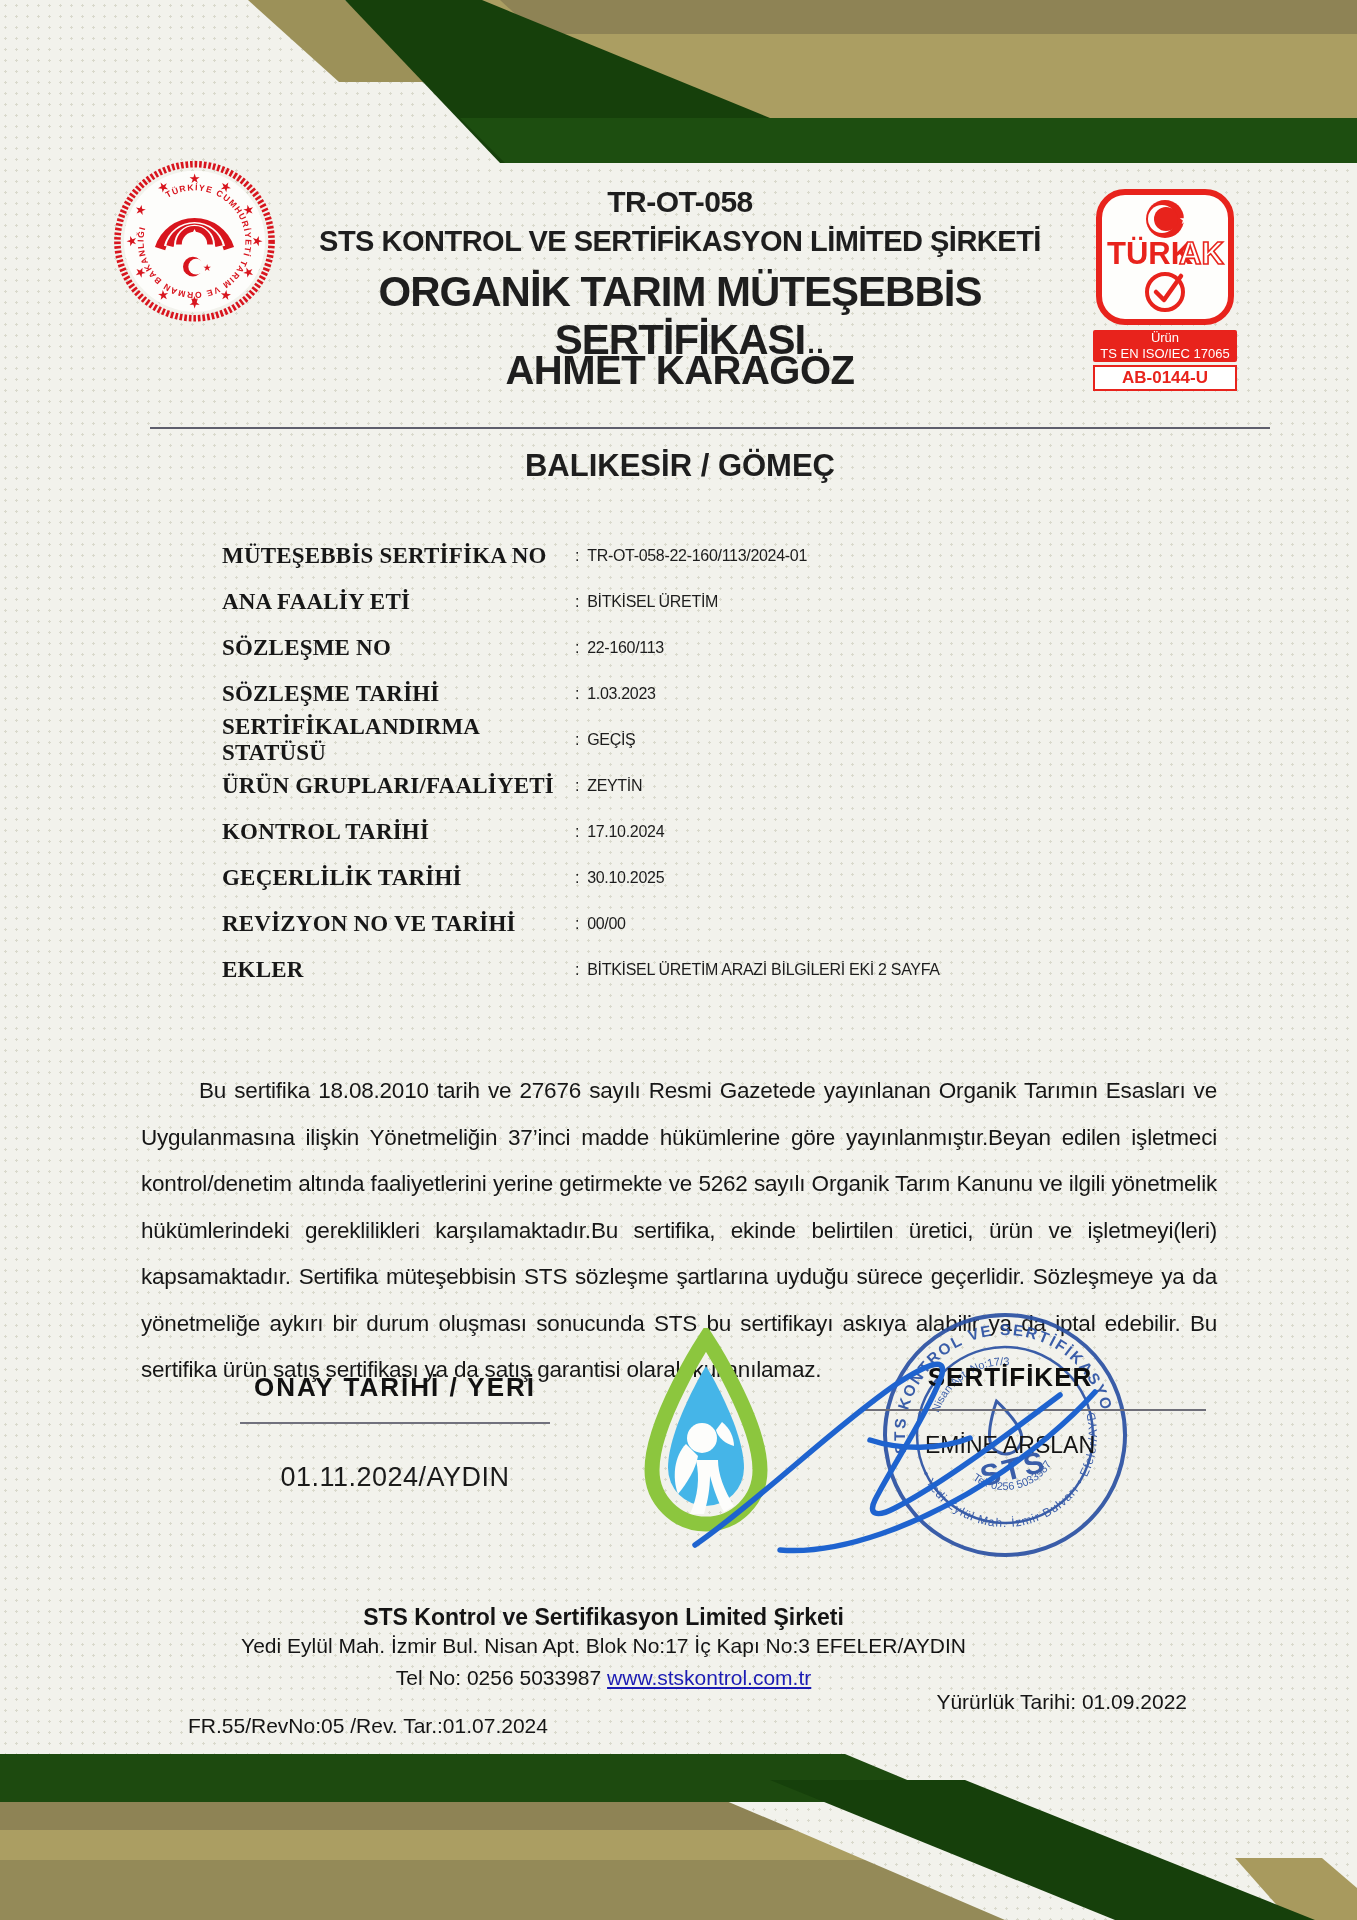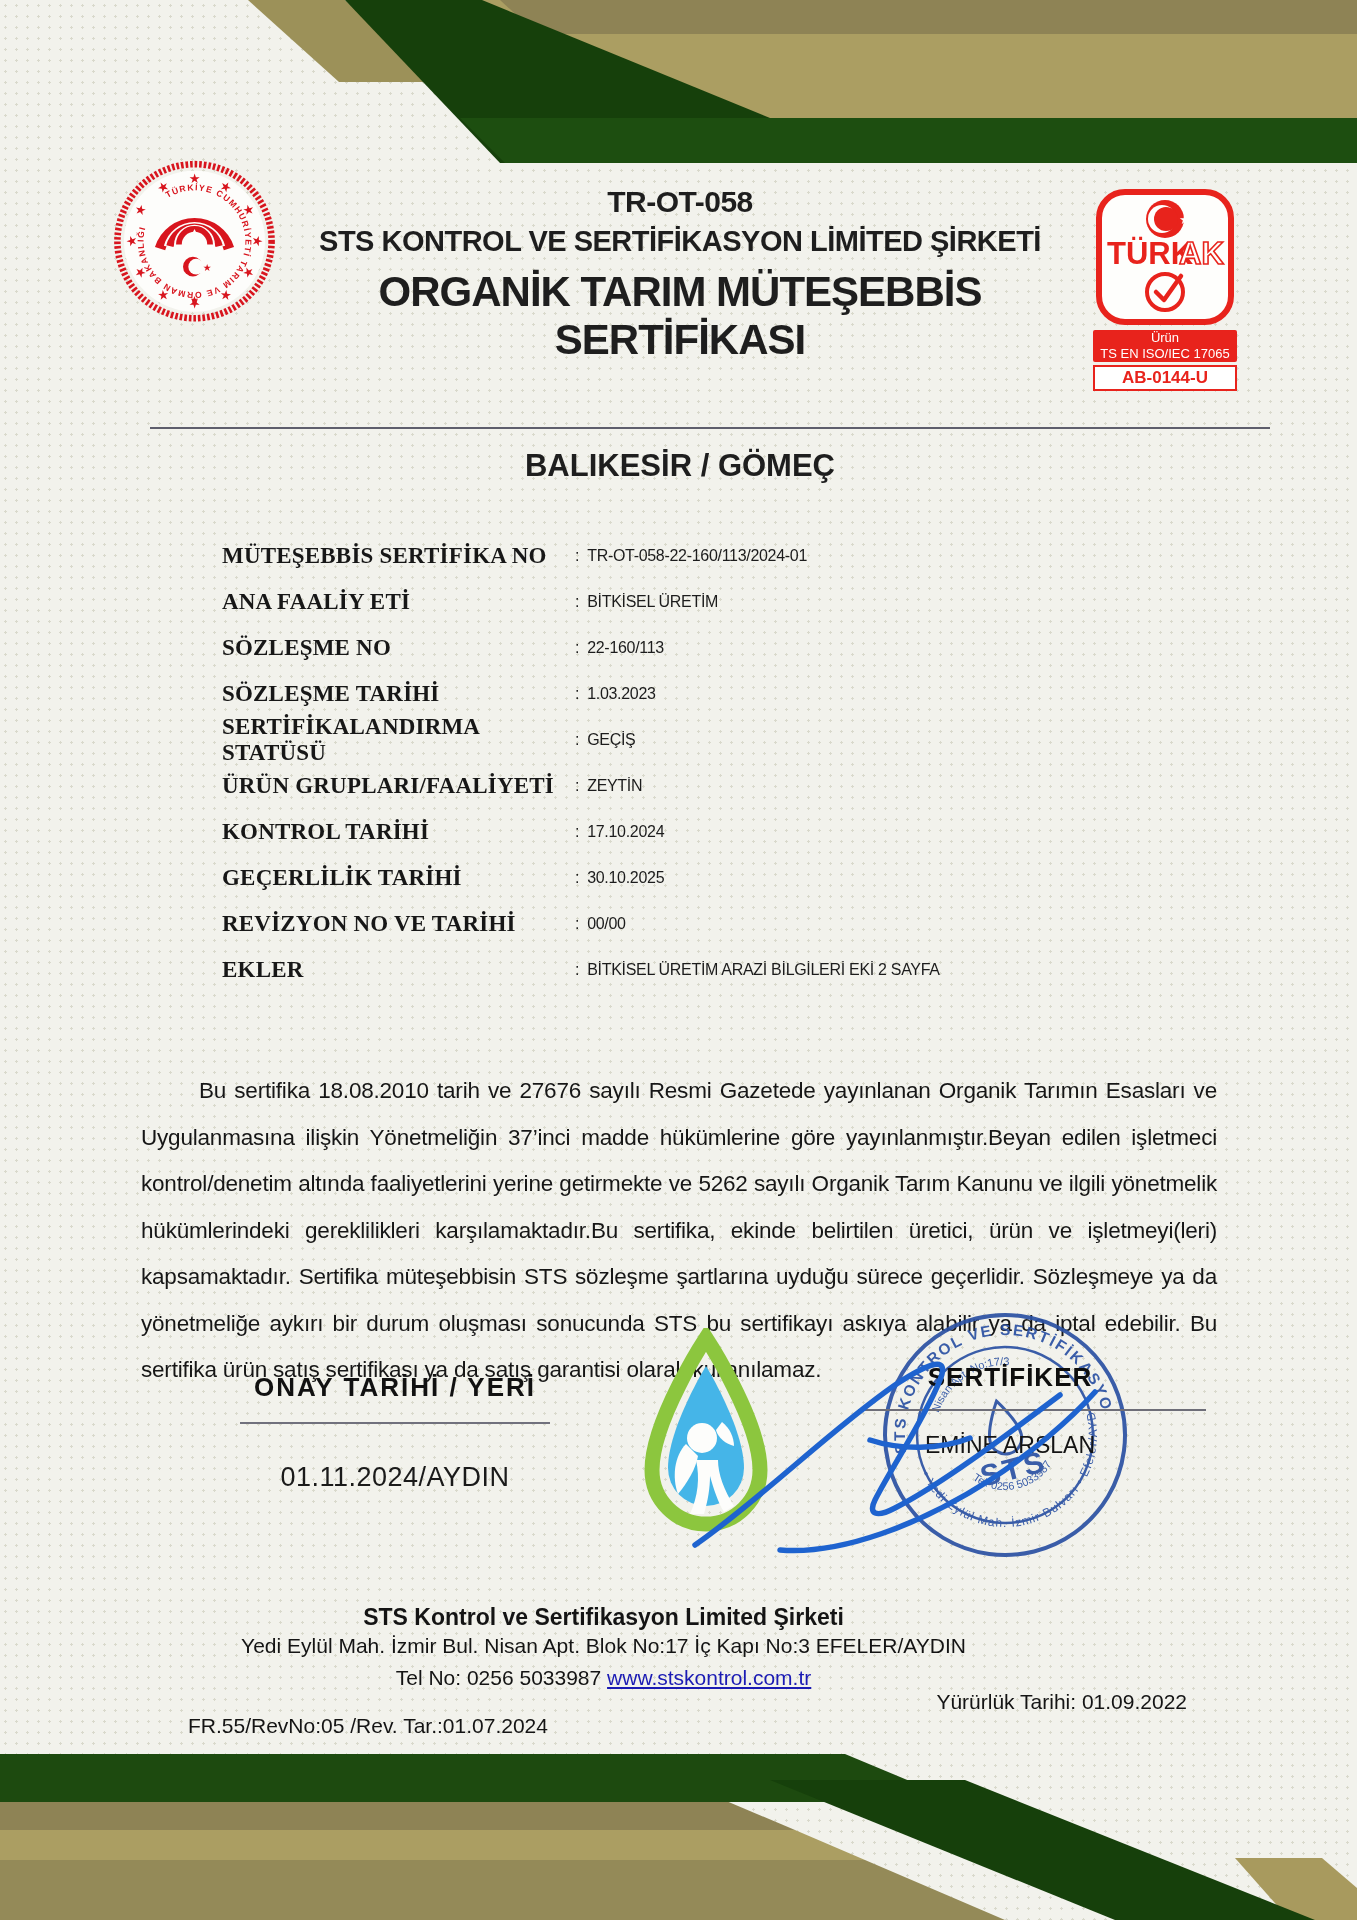--- a/index.html
+++ b/index.html
@@ -136,20 +136,21 @@
     <div class="redbox">
       <div>Ürün</div>
       <div>TS EN ISO/IEC 17065</div>
     </div>
     <div class="abbox">AB-0144-U</div>
   </div>
 
   <div class="hdr code">TR-OT-058</div>
   <div class="hdr company">STS KONTROL VE SERTİFİKASYON LİMİTED ŞİRKETİ</div>
   <div class="hdr title">ORGANİK TARIM MÜTEŞEBBİS SERTİFİKASI</div>
+  <div class="hdr holder">AHMET KARAGÖZ</div>
   <div class="divider"></div>
   <div class="location">BALIKESİR / GÖMEÇ</div>
 
   <div class="fields">
 
       <div class="frow">
         <div class="flabel">MÜTEŞEBBİS SERTİFİKA NO</div>
         <div class="fvalue"><span class="fcolon">:</span><span>TR-OT-058-22-160/113/2024-01</span></div>
       </div>
 

